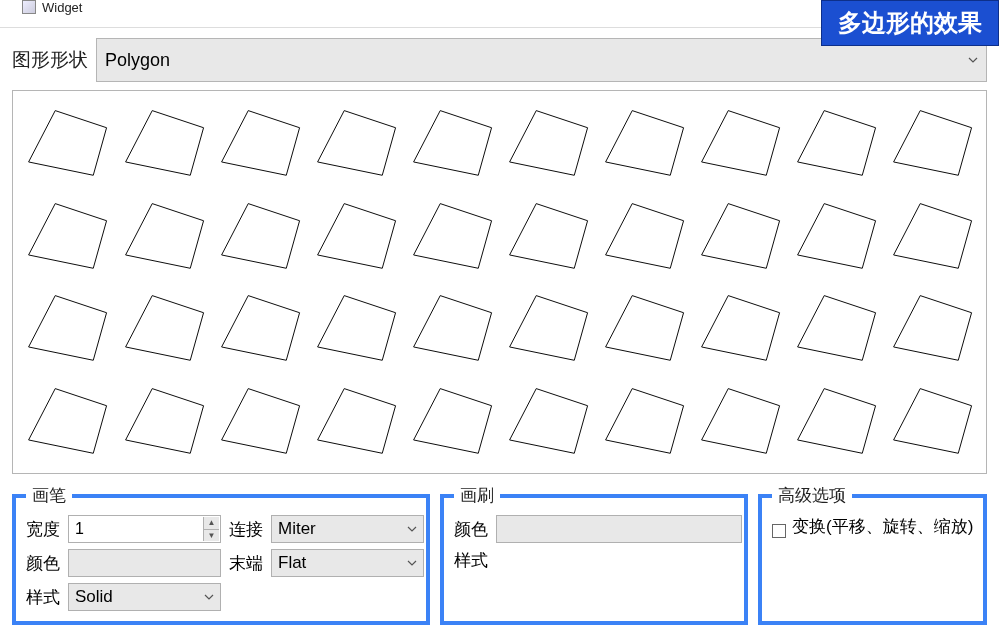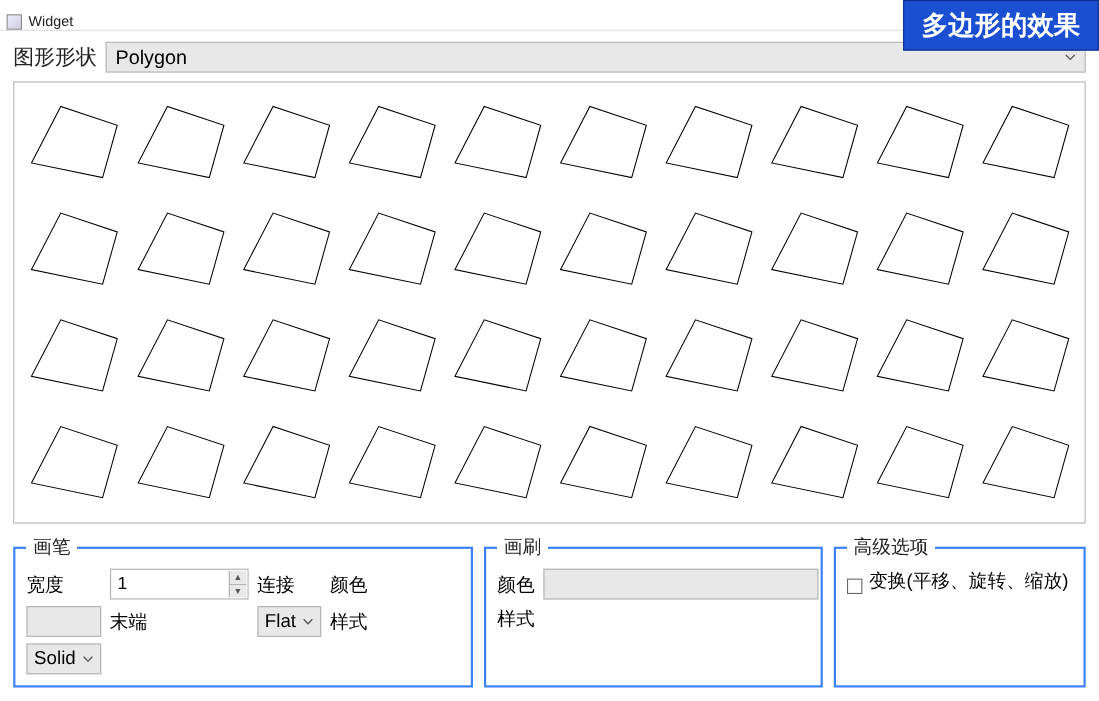--- a/index.html
+++ b/index.html
@@ -1,30 +1,30 @@
 <!DOCTYPE html>
 <html><head>
 <meta charset="utf-8">
 <style>
   * { box-sizing: border-box; margin: 0; padding: 0; }
   body { font-family: "Segoe UI", Tahoma, sans-serif; font-size: 14px; background: #fff; width: 999px; height: 637px; overflow: hidden; }
-  .titlebar { height: 28px; background: #fff; border-bottom: 1px solid #ddd; display: flex; align-items: flex-end; padding: 0 6px; position: relative; }
+  .titlebar { height: 28px; background: #fff; border-bottom: 1px solid #ddd; display: flex; align-items: flex-start; padding: 0 22px; position: relative; }
   .titlebar-icon { width: 14px; height: 14px; border: 1px solid #888; margin-right: 6px; background: linear-gradient(135deg,#eef,#ccd); display:inline-block; }
   .titlebar-text { font-size: 13px; color: #222; }
   .banner { position: absolute; top: 0; right: 0; background: #1b4fd1; color: #fff; font-size: 24px; font-weight: 600; padding: 6px 16px; border: 1px solid #0d2f8a; z-index: 10; }
   .content { padding: 10px 12px 12px 12px; height: calc(637px - 28px); display:flex; flex-direction:column; }
   .shape-row { display: flex; align-items: center; margin-bottom: 8px; text-align: right; }
   .shape-label { font-size: 19px; color: #222; margin-right: 8px; white-space: nowrap; }
-  .shape-select { flex: 1; height: 28px; background: #e8e8e8; border: 1px solid #b5b5b5; font-size: 18px; padding: 0 24px 0 8px; position: relative; display:flex; align-items:center; }
+  .shape-select { flex: 1; height: 44px; background: #e8e8e8; border: 1px solid #b5b5b5; font-size: 18px; padding: 0 24px 0 8px; position: relative; display:flex; align-items:center; }
   .shape-select .chev { position: absolute; right: 8px; top: 50%; transform: translateY(-50%); color:#555; }
   .canvas-area { flex: 1; border: 1px solid #b5b5b5; background: #fff; padding: 6px 6px; overflow: hidden; display: grid; grid-template-columns: repeat(10,1fr); grid-template-rows: repeat(4,1fr); }
   .poly-cell { display:flex; align-items:center; justify-content:center; }
   .poly-cell svg { width: 95%; height: 95%; }
   .bottom { display:flex; gap: 10px; margin-top: 10px; }
-  fieldset { border: 2px solid #3b82f6; padding: 8px 2px 10px 10px; font-size: 17px; }
+  fieldset { border: 4px solid #3b82f6; padding: 8px 2px 10px 10px; font-size: 17px; }
   fieldset legend { padding: 0 6px; font-size: 17px; color: #222; }
   .fs-pen { flex: 0 0 418px; }
   .fs-brush { flex: 0 0 308px; }
   .fs-adv { flex: 1; }
   .grid2 { display:grid; grid-template-columns: auto 1fr auto 1fr; column-gap: 8px; row-gap: 6px; align-items:center; }
   .grid2b { display:grid; grid-template-columns: auto 1fr; column-gap: 8px; row-gap: 6px; align-items:center; }
   .lbl { font-size: 17px; white-space: nowrap; }
   .combo { height: 28px; background: #e8e8e8; border: 1px solid #b0b0b0; display:flex; align-items:center; padding: 0 22px 0 6px; position:relative; font-size: 17px; }
   .combo .chev { position:absolute; right:6px; top:50%; transform:translateY(-50%); color:#555; }
   .colorbox { height: 28px; background: #e8e8e8; border: 1px solid #b0b0b0; }
@@ -268,20 +268,28 @@
       <div class="grid2">
         <div class="lbl">宽度</div>
         <div class="spin">
           <span>1</span>
           <div class="spin-btns">
             <div>▲</div>
             <div>▼</div>
           </div>
         </div>
         <div class="lbl">连接</div>
+        <div class="combo">
+          <span>Miter</span>
+          <span class="chev">
+              <svg viewBox="0 0 10 10">
+                <path d="M1 3 L5 7 L9 3" fill="none" stroke="#555" stroke-width="1.2"></path>
+              </svg>
+            </span>
+        </div>
 
         <div class="lbl">颜色</div>
         <div class="colorbox"></div>
         <div class="lbl">末端</div>
         <div class="combo">
           <span>Flat</span>
           <span class="chev">
               <svg viewBox="0 0 10 10">
                 <path d="M1 3 L5 7 L9 3" fill="none" stroke="#555" stroke-width="1.2"></path>
               </svg>

